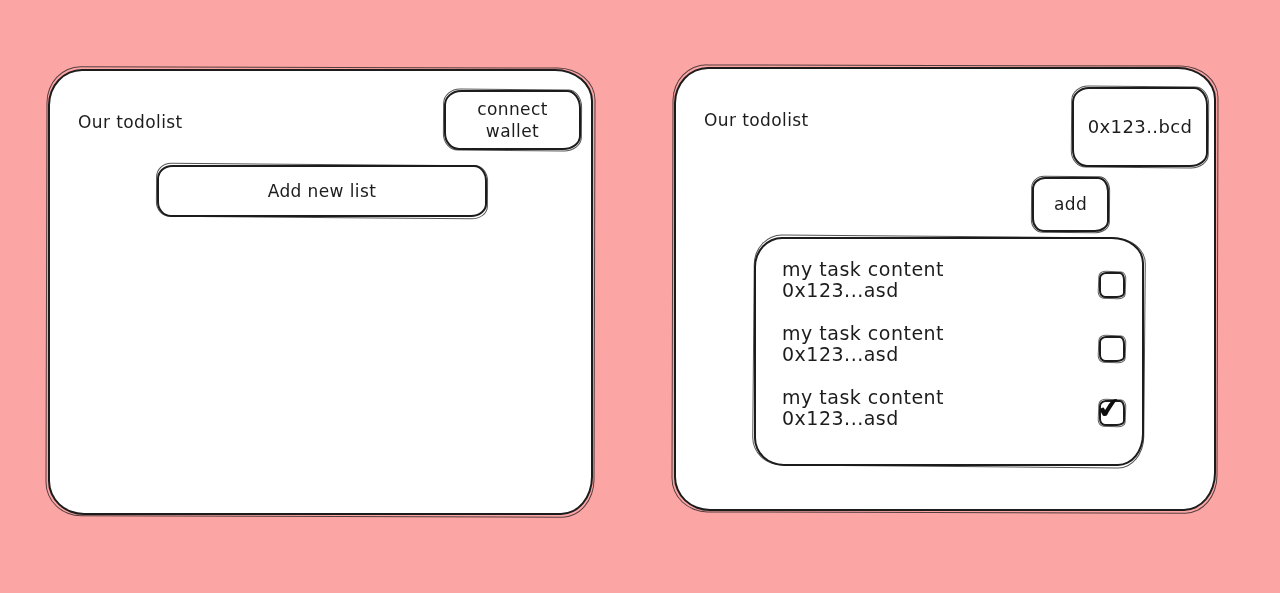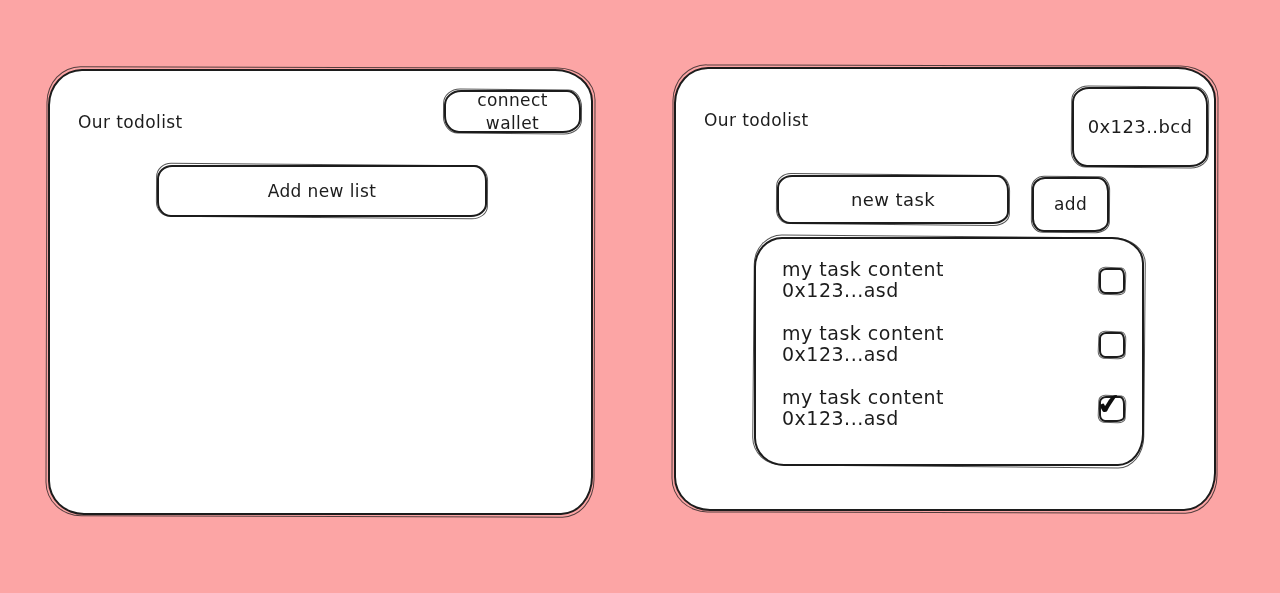--- a/index.html
+++ b/index.html
@@ -24,39 +24,39 @@
   .window-right{left:674px;top:67px;width:542px;height:444px;}
   .win-title{
     position:absolute;left:28px;top:41px;font-size:17px;letter-spacing:.4px;
     white-space:nowrap;
   }
   
   .btn{
     display:flex;align-items:center;justify-content:center;text-align:center;
     font-size:17px;letter-spacing:.4px;line-height:1.3;cursor:pointer;
   }
-  .btn-connect{left:394px;top:19px;width:137px;height:43px;border-radius:17px 14px 18px 15px / 15px 18px 14px 17px;padding:2px 14px;}
+  .btn-connect{left:394px;top:19px;width:137px;height:60px;border-radius:17px 14px 18px 15px / 15px 18px 14px 17px;padding:2px 14px;}
   .btn-addlist{left:107px;top:94px;width:330px;height:52px;border-radius:15px 13px 16px 14px / 14px 16px 13px 15px;}
   .btn-wallet{left:396px;top:18px;width:136px;height:80px;border-radius:17px 14px 18px 15px / 15px 18px 14px 17px;font-size:18px;}
   .btn-add{left:356px;top:108px;width:77px;height:55px;border-radius:13px 11px 14px 12px / 12px 14px 11px 13px;}
   
   .field{
     display:flex;align-items:center;justify-content:center;text-align:center;
     font-size:18px;letter-spacing:.4px;cursor:text;
     left:101px;top:106px;width:232px;height:49px;
     border-radius:15px 12px 16px 13px / 13px 16px 12px 15px;
   }
   
   .tasklist{
     left:78px;top:168px;width:390px;height:229px;
     border-radius:28px 32px 26px 30px / 30px 26px 32px 28px;
   }
   .task-row{
     position:absolute;left:26px;right:17px;
-    display:flex;justify-content:space-between;align-items:flex-start;
+    display:flex;justify-content:space-between;align-items:center;
   }
   .task-row:nth-of-type(1){top:20px;}
   .task-row:nth-of-type(2){top:84px;}
   .task-row:nth-of-type(3){top:148px;}
   .task-text{font-size:19px;line-height:21px;letter-spacing:.5px;}
   .checkbox{
     position:relative;width:26px;height:26px;margin-top:9px;flex:0 0 auto;
     box-sizing:border-box;border:2px solid #1c1c1c;border-radius:7px 5px 8px 6px / 6px 8px 5px 7px;
     background:#fff;cursor:pointer;
   }
@@ -76,21 +76,20 @@
 
   <section class="sk window window-left">
     <div class="win-title">Our todolist</div>
     <div class="sk btn btn-connect">connect wallet</div>
     <div class="sk btn btn-addlist">Add new list</div>
   </section>
 
   <section class="sk window window-right">
     <div class="win-title">Our todolist</div>
     <div class="sk btn btn-wallet">0x123..bcd</div>
-    <div class="sk field">new task</div>
     <div class="sk btn btn-add">add</div>
 
     <div class="sk tasklist">
 
       <div class="task-row">
         <div class="task-text">
           <div>my task content</div>
           <div>0x123...asd</div>
         </div>
         <div class="checkbox">

